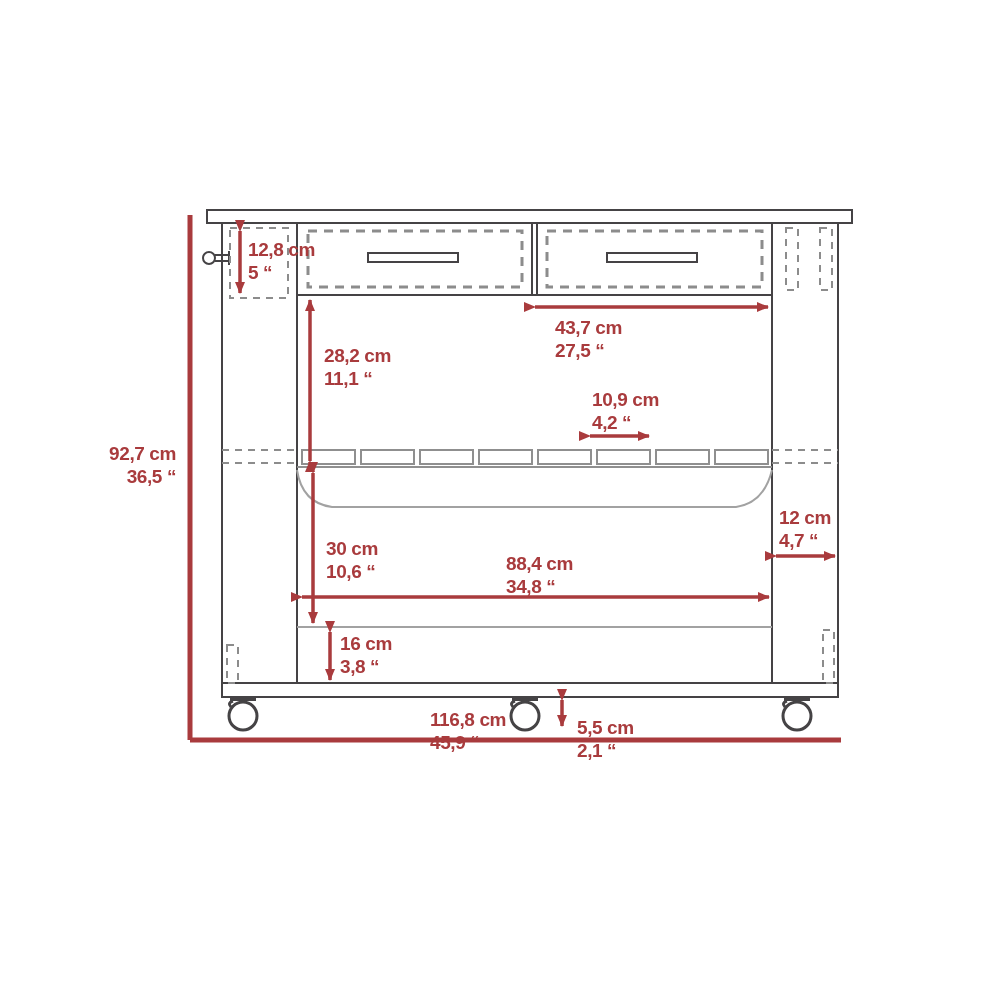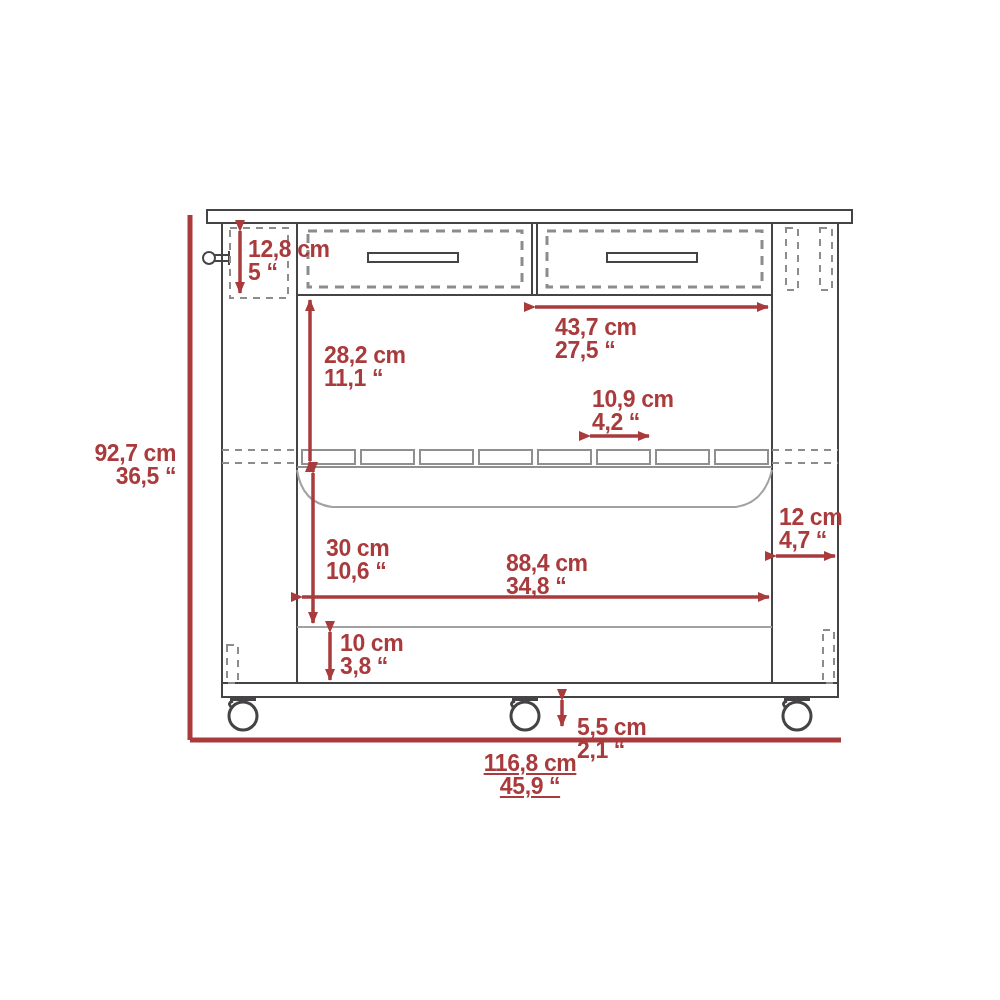--- a/index.html
+++ b/index.html
@@ -2,21 +2,21 @@
 <html><head>
 <meta charset="utf-8">
 <style>
   html,body{margin:0;padding:0;background:#ffffff;}
   .canvas{
     position:relative;width:1000px;height:1000px;background:#ffffff;
     font-family:"Liberation Sans", sans-serif;overflow:hidden;
   }
   .drawing{position:absolute;left:0;top:0;}
   .dim-label{
-    position:absolute;color:#a93b3d;font-size:23px;line-height:23px;
+    position:absolute;color:#a93b3d;font-size:19px;line-height:23px;
     font-weight:600;letter-spacing:-0.4px;white-space:nowrap;
   }
   .dim-label span{display:block;}
 </style>
 </head>
 <body>
 
 <div class="canvas">
 
   <svg class="drawing" width="1000" height="1000" viewBox="0 0 1000 1000">
@@ -122,21 +122,21 @@
       <line x1="330" y1="632" x2="330" y2="680" stroke-width="3.5" marker-start="url(#arr)" marker-end="url(#arr)"></line>
       <line x1="562" y1="700" x2="562" y2="726" stroke-width="3.5" marker-start="url(#arr)" marker-end="url(#arr)"></line>
     </g>
   </svg>
 
   <div class="dim-label" style="left:64px;top:442px;width:112px;text-align:right;">
     <span>92,7 cm</span>
     <span>36,5 “</span>
   </div>
 
-  <div class="dim-label" style="left:430px;top:752px;width:200px;text-align:center;text-decoration:underline;">
+  <div class="dim-label" style="left:430px;top:708px;width:200px;">
     <span>116,8 cm</span>
     <span>45,9 “</span>
   </div>
 
   <div class="dim-label" style="left:248px;top:238px;">
     <span>12,8 cm</span>
     <span>5 “</span>
   </div>
 
   <div class="dim-label" style="left:555px;top:316px;width:190px;text-align:left;">
@@ -163,21 +163,21 @@
     <span>30 cm</span>
     <span>10,6 “</span>
   </div>
 
   <div class="dim-label" style="left:506px;top:552px;">
     <span>88,4  cm</span>
     <span>34,8 “</span>
   </div>
 
   <div class="dim-label" style="left:340px;top:632px;">
-    <span>10 cm</span>
+    <span>16 cm</span>
     <span>3,8 “</span>
   </div>
 
   <div class="dim-label" style="left:577px;top:692px;margin-top:24px;">
     <span>5,5 cm</span>
     <span>2,1 “</span>
   </div>
 
 </div>
 

